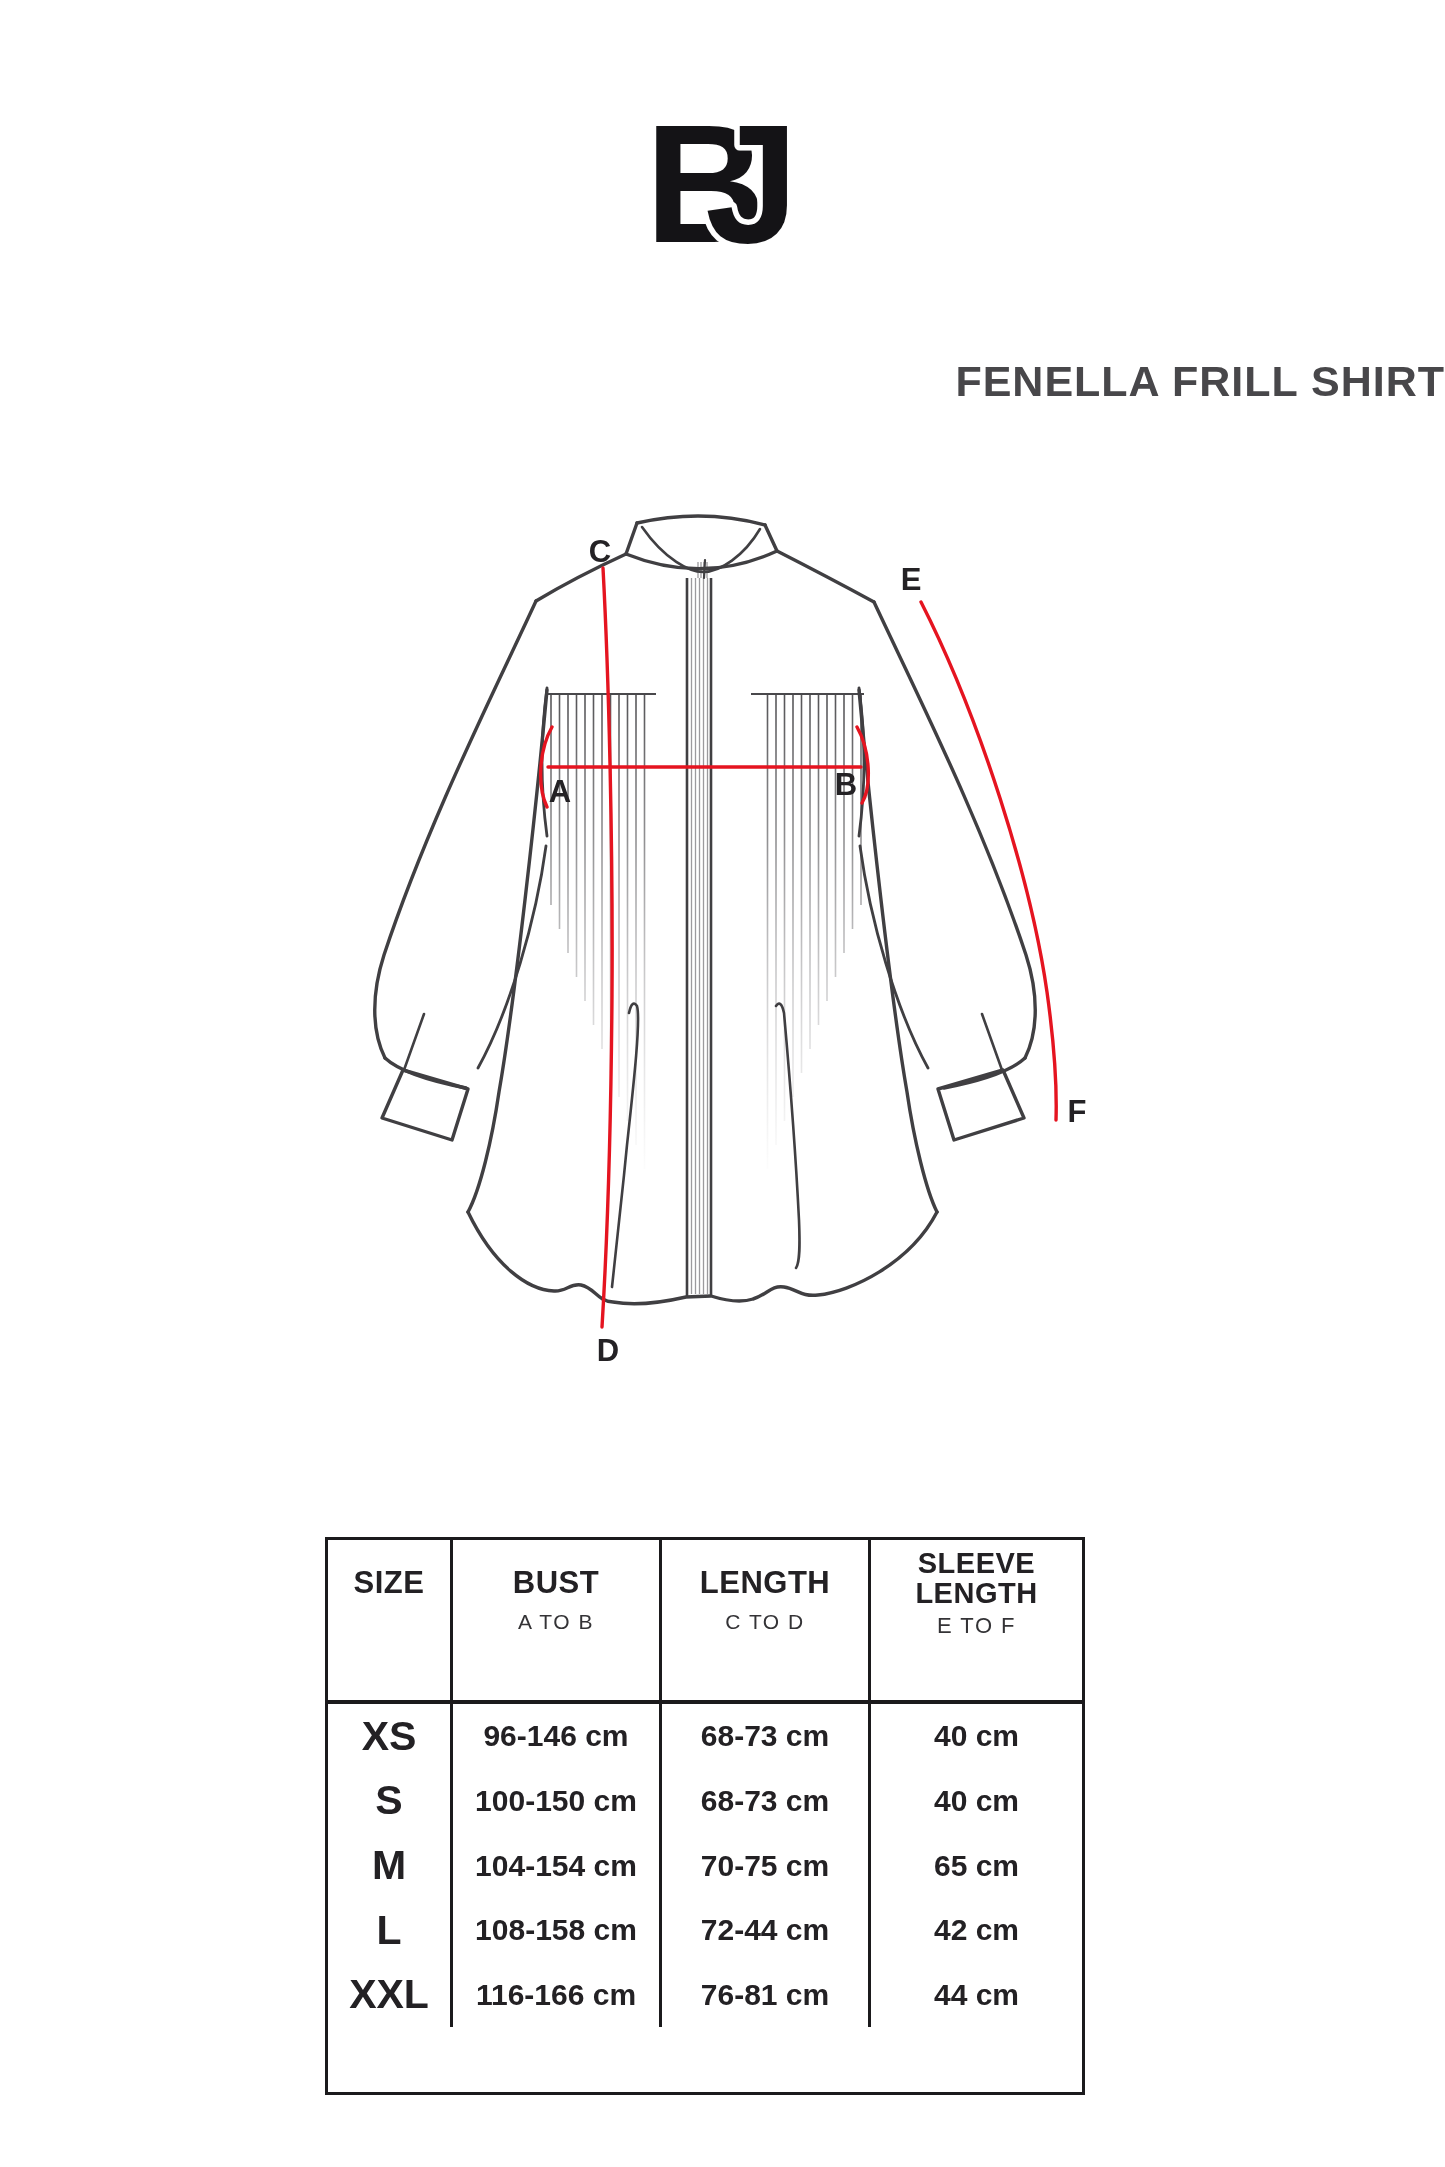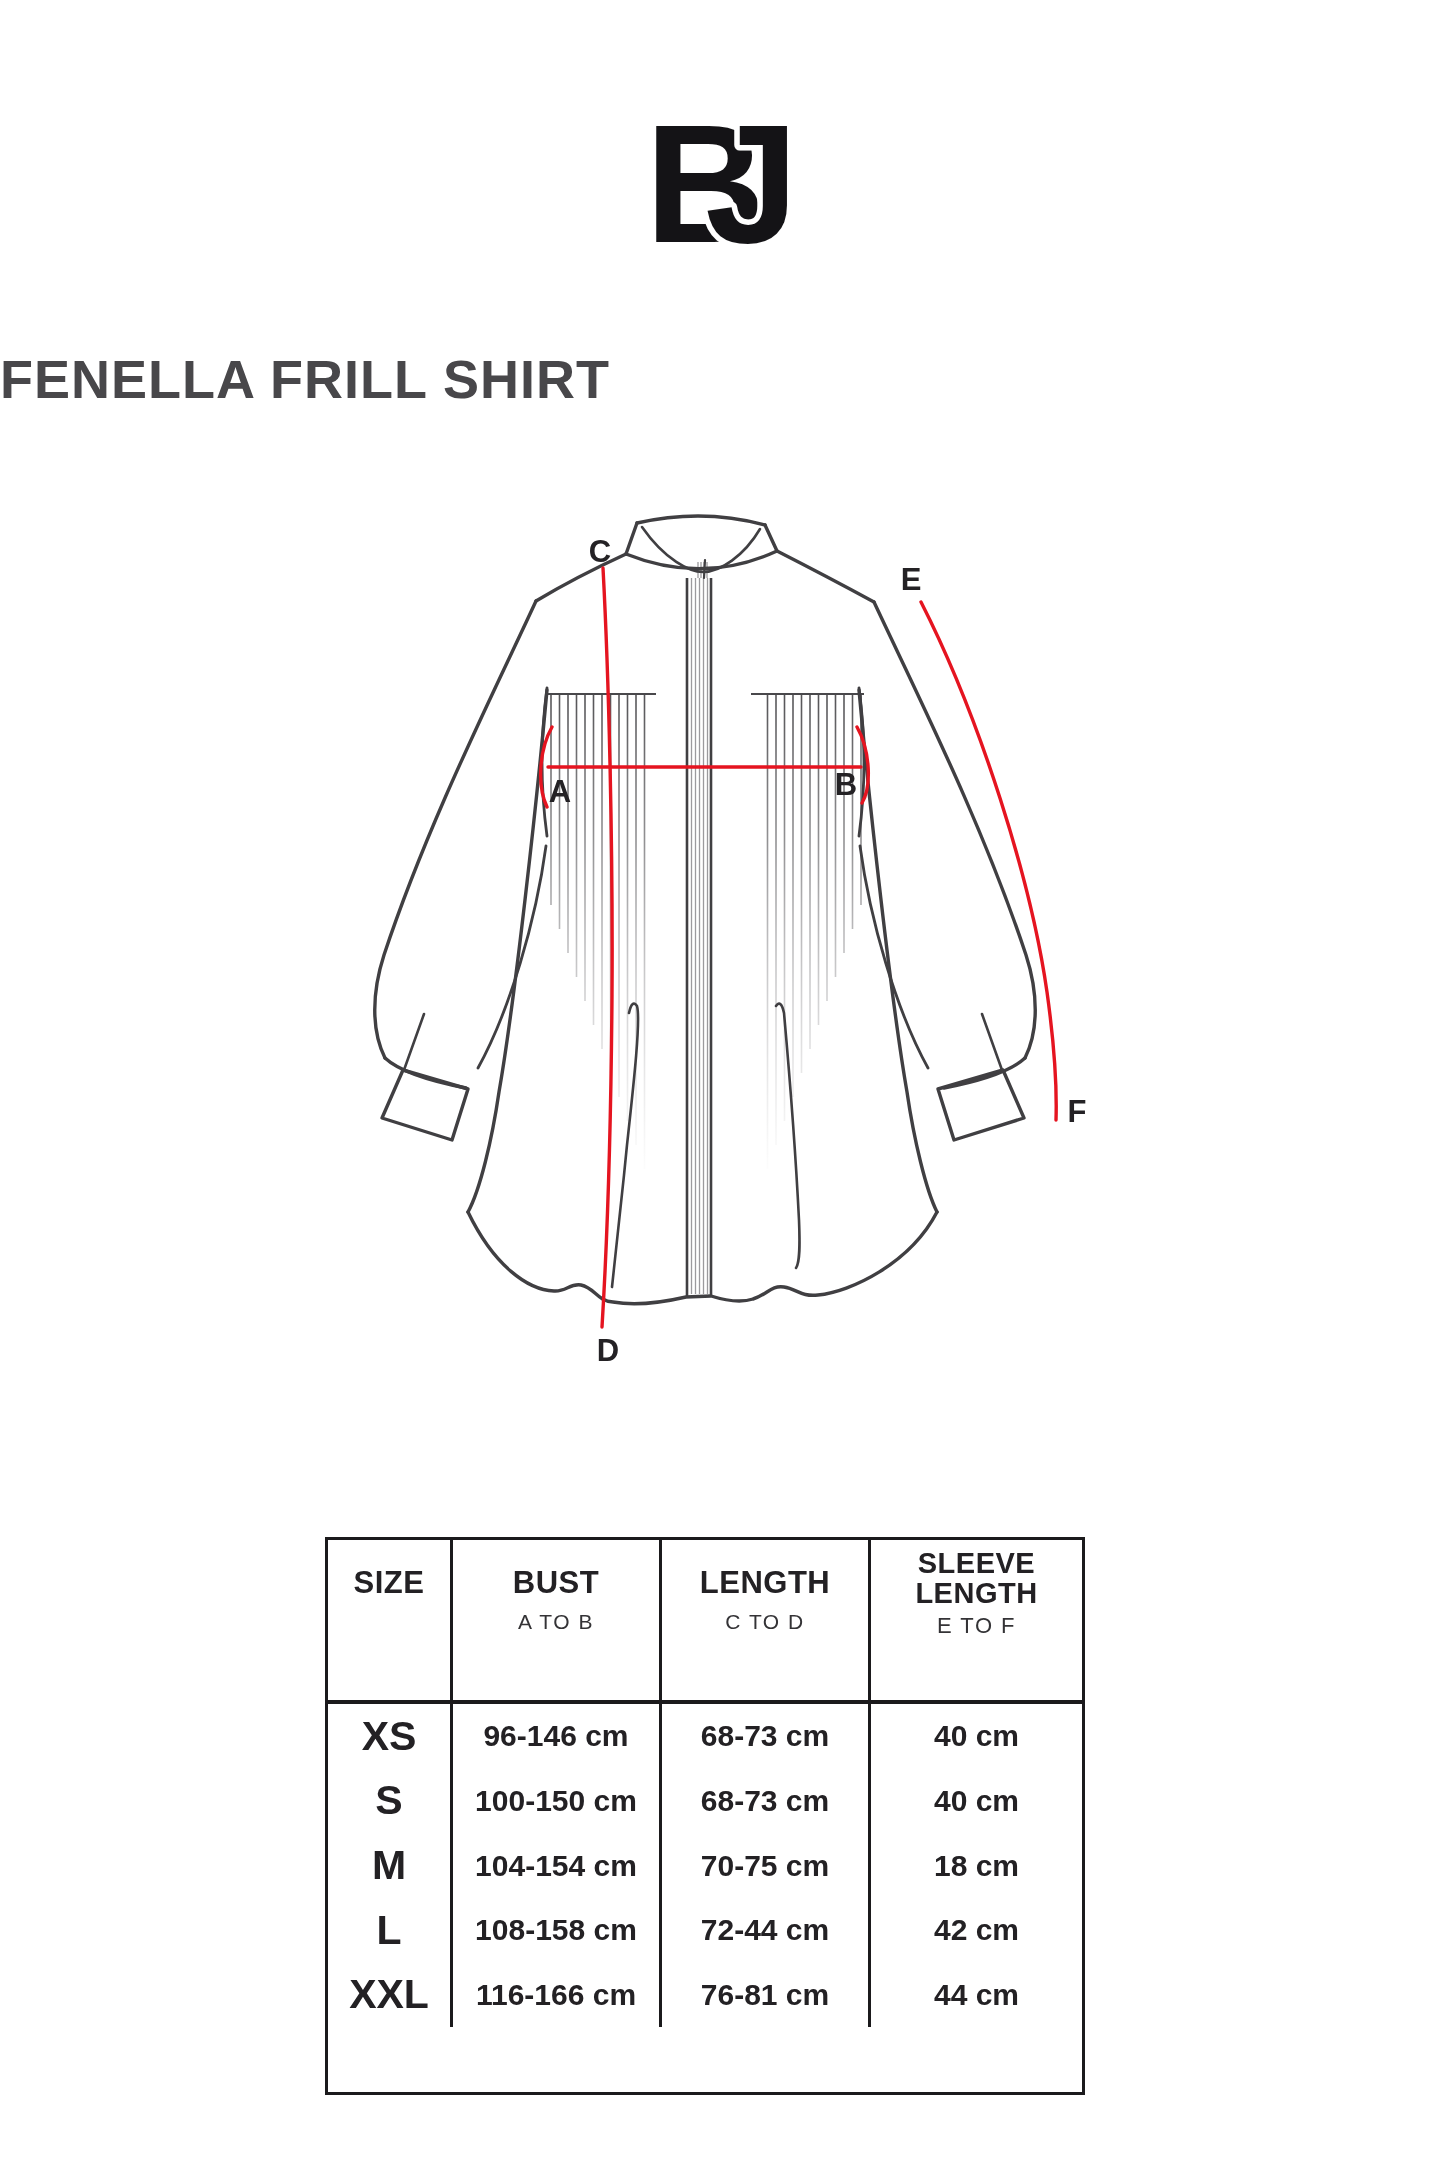--- a/index.html
+++ b/index.html
@@ -4,22 +4,22 @@
 <style>
   html,body{margin:0;padding:0;background:#fff;}
   .page{
     position:relative;width:1445px;height:2167px;background:#ffffff;
     font-family:"Liberation Sans","DejaVu Sans",sans-serif;color:#232124;overflow:hidden;
   }
   
   .logo{position:absolute;top:92px;left:50%;transform:translateX(-50%);}
   
   .title{
-    position:absolute;top:348px;left:0;width:100%;text-align:left;
-    font-size:54px;font-weight:800;letter-spacing:1px;color:#48474a;
+    position:absolute;top:357px;left:0;width:100%;text-align:right;
+    font-size:43px;font-weight:800;letter-spacing:1px;color:#48474a;
   }
   
   .diagram-svg{position:absolute;left:0;top:0;width:1445px;height:2167px;}
   .marker{
     position:absolute;transform:translate(-50%,-50%);
     font-size:31px;font-weight:800;color:#242225;line-height:1;
   }
   .marker-a{left:560px;top:791px;}
   .marker-b{left:846px;top:784px;}
   .marker-c{left:600px;top:551px;}
@@ -215,21 +215,21 @@
       <div class="t-row">
         <div class="td td-size">S</div>
         <div class="td">100-150 cm</div>
         <div class="td">68-73 cm</div>
         <div class="td">40 cm</div>
       </div>
       <div class="t-row">
         <div class="td td-size">M</div>
         <div class="td">104-154 cm</div>
         <div class="td">70-75 cm</div>
-        <div class="td">18 cm</div>
+        <div class="td">65 cm</div>
       </div>
       <div class="t-row">
         <div class="td td-size">L</div>
         <div class="td">108-158 cm</div>
         <div class="td">72-44 cm</div>
         <div class="td">42 cm</div>
       </div>
       <div class="t-row">
         <div class="td td-size">XXL</div>
         <div class="td">116-166 cm</div>

